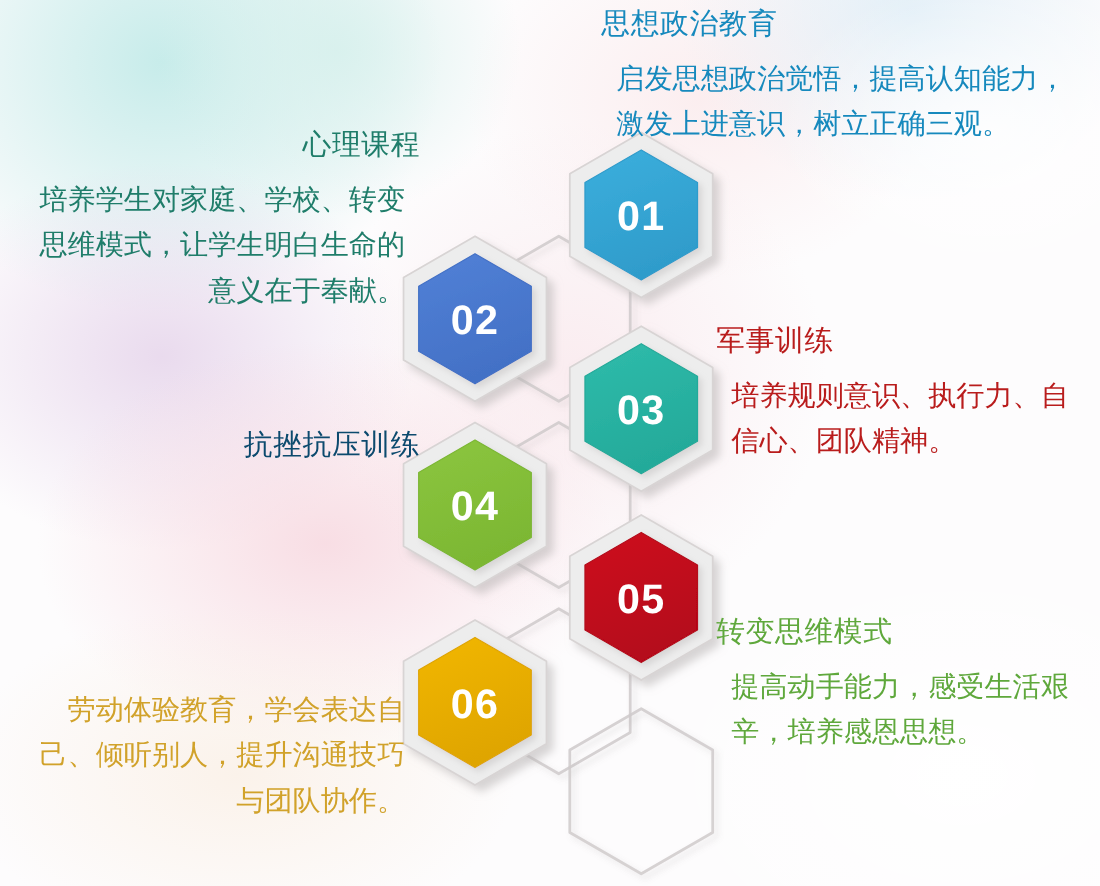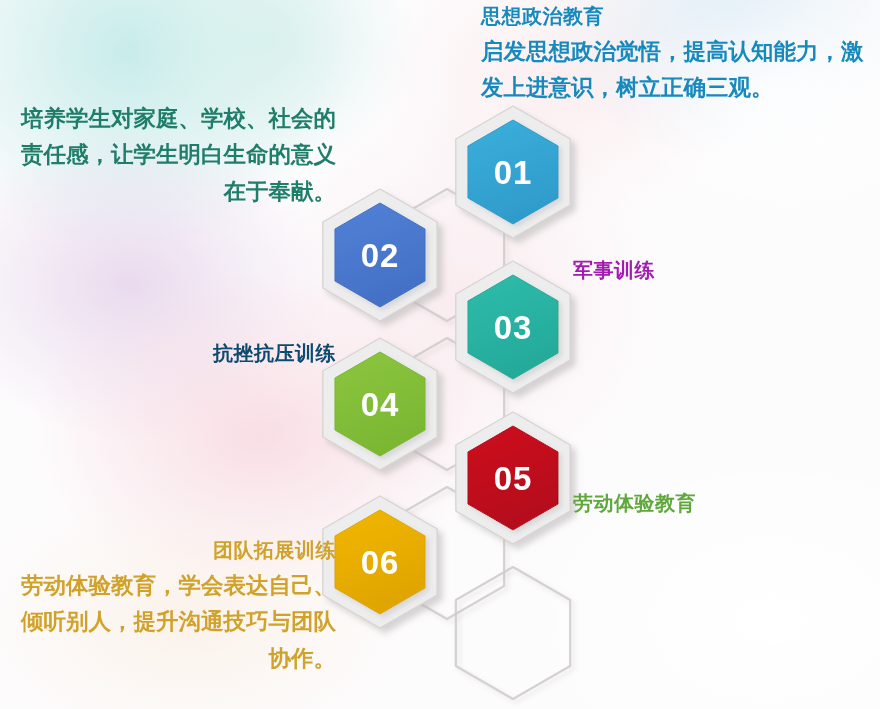--- a/index.html
+++ b/index.html
@@ -55,25 +55,25 @@
     left:560px;top:-60px;width:460px;height:330px;
     background:radial-gradient(closest-side,rgba(255,255,255,.80),rgba(255,255,255,0) 74%);
   }
 
   
   #hexfield{position:absolute;left:0;top:0;width:880px;height:709px;}
 
   
   .block{position:absolute;}
   .block .btitle{
-    font-weight:bold;font-size:20px;line-height:1.25;
+    font-weight:normal;font-size:23px;line-height:1.25;
     letter-spacing:.5px;margin:0 0 5px 0;white-space:nowrap;
   }
   .block .bbody{
-    font-size:22.5px;line-height:1.62;margin:0;font-weight:700;
+    font-size:22.5px;line-height:1.62;margin:12px;font-weight:400;
   }
   .right-al{text-align:right;}
   .left-al{text-align:left;}
 </style>
 </head>
 <body>
 
 <div id="stage">
 
   <div class="wash" id="w-cyan"></div>
@@ -157,30 +157,32 @@
         <text x="380" y="574" text-anchor="middle" fill="#ffffff" font-family="&quot;Liberation Sans&quot;, &quot;DejaVu Sans&quot;, sans-serif" font-size="33" font-weight="bold" letter-spacing="1">06</text>
       </g>
     </svg>
 
   <div id="blockfield">
       <div class="block left-al" style="left: 481px; top: 4px; width: 390px; color: rgb(22, 137, 189);">
         <div class="btitle">思想政治教育</div>
         <div class="bbody">启发思想政治觉悟，提高认知能力，激发上进意识，树立正确三观。</div>
       </div>
       <div class="block right-al" style="left: 18px; top: 101px; width: 318px; color: rgb(31, 125, 106);">
-        <div class="bbody">培养学生对家庭、学校、社会的责任感，让学生明白生命的意义在于奉献。</div>
+        <div class="btitle">心理课程</div>
+        <div class="bbody">培养学生对家庭、学校、转变思维模式，让学生明白生命的意义在于奉献。</div>
       </div>
-      <div class="block left-al" style="left: 573px; top: 258px; width: 300px; color: #a21caf;">
+      <div class="block left-al" style="left: 573px; top: 258px; width: 300px; color: #b91c1c;">
         <div class="btitle">军事训练</div>
+        <div class="bbody">培养规则意识、执行力、自信心、团队精神。</div>
       </div>
       <div class="block right-al" style="left: 18px; top: 341px; width: 318px; color: #0c4a6e;">
         <div class="btitle">抗挫抗压训练</div>
       </div>
       <div class="block left-al" style="left: 573px; top: 491px; width: 300px; color: rgb(95, 168, 60);">
-        <div class="btitle">劳动体验教育</div>
+        <div class="btitle">转变思维模式</div>
+        <div class="bbody">提高动手能力，感受生活艰辛，培养感恩思想。</div>
       </div>
       <div class="block right-al" style="left: 18px; top: 538px; width: 318px; color: rgb(209, 162, 42);">
-        <div class="btitle">团队拓展训练</div>
         <div class="bbody">劳动体验教育，学会表达自己、倾听别人，提升沟通技巧与团队协作。</div>
       </div>
     </div>
 
 </div>
 
 </body></html>

